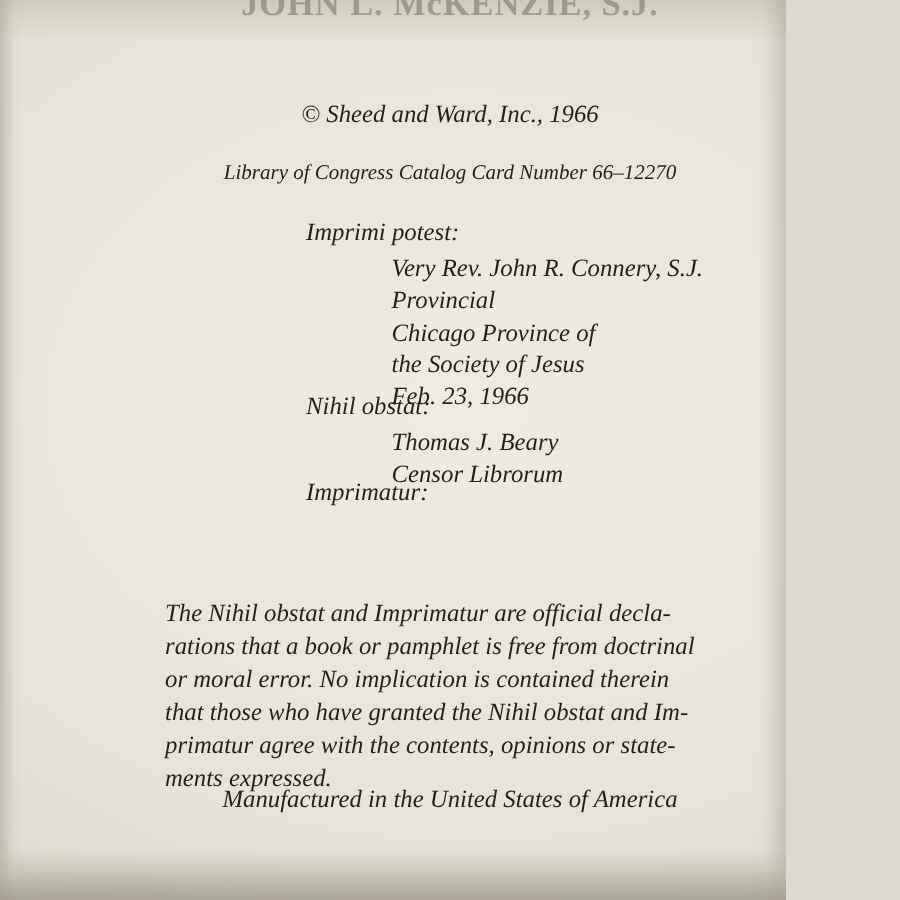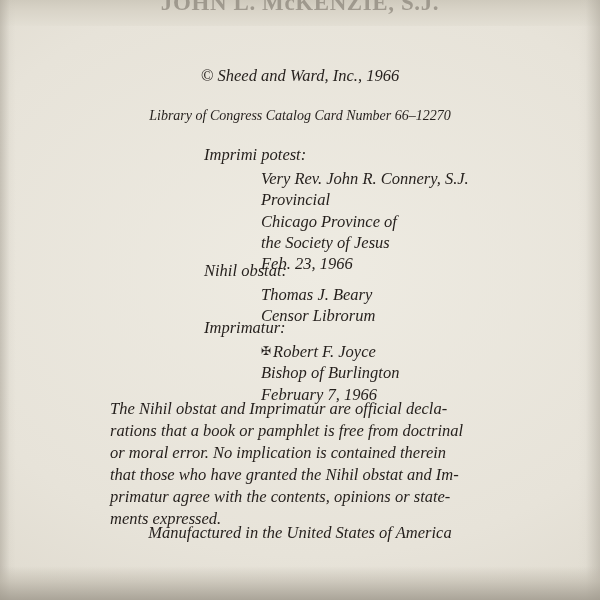--- a/index.html
+++ b/index.html
@@ -9,21 +9,21 @@
   body {
     width: 600px;
     height: 600px;
     overflow: hidden;
     background: #ded9d0;
     font-family: "Liberation Serif", serif;
   }
 
   .page {
     position: relative;
-    width: 600px;
+    width: 524px;
     height: 600px;
     background: #eab308;
     overflow: hidden;
   }
 
   
   .paper {
     position: absolute;
     left: 0; top: 0;
     width: 600px; height: 600px;
@@ -197,25 +197,20 @@
     <div class="block" id="nihil-obstat">
       <div class="heading">Nihil obstat:</div>
       <div class="body">
         <div class="row">Thomas J. Beary</div>
         <div class="row">Censor Librorum</div>
       </div>
     </div>
 
     <div class="block" id="imprimatur">
       <div class="heading">Imprimatur:</div>
-      <div class="body">
-        <div class="row"><span class="cross">✠</span><span>Robert F. Joyce</span></div>
-        <div class="row">Bishop of Burlington</div>
-        <div class="row">February 7, 1966</div>
-      </div>
     </div>
 
     <div class="paragraph">
       <div class="row">The Nihil obstat and Imprimatur are official decla-</div>
       <div class="row">rations that a book or pamphlet is free from doctrinal</div>
       <div class="row">or moral error. No implication is contained therein</div>
       <div class="row">that those who have granted the Nihil obstat and Im-</div>
       <div class="row">primatur agree with the contents, opinions or state-</div>
       <div class="row">ments expressed.</div>
     </div>

